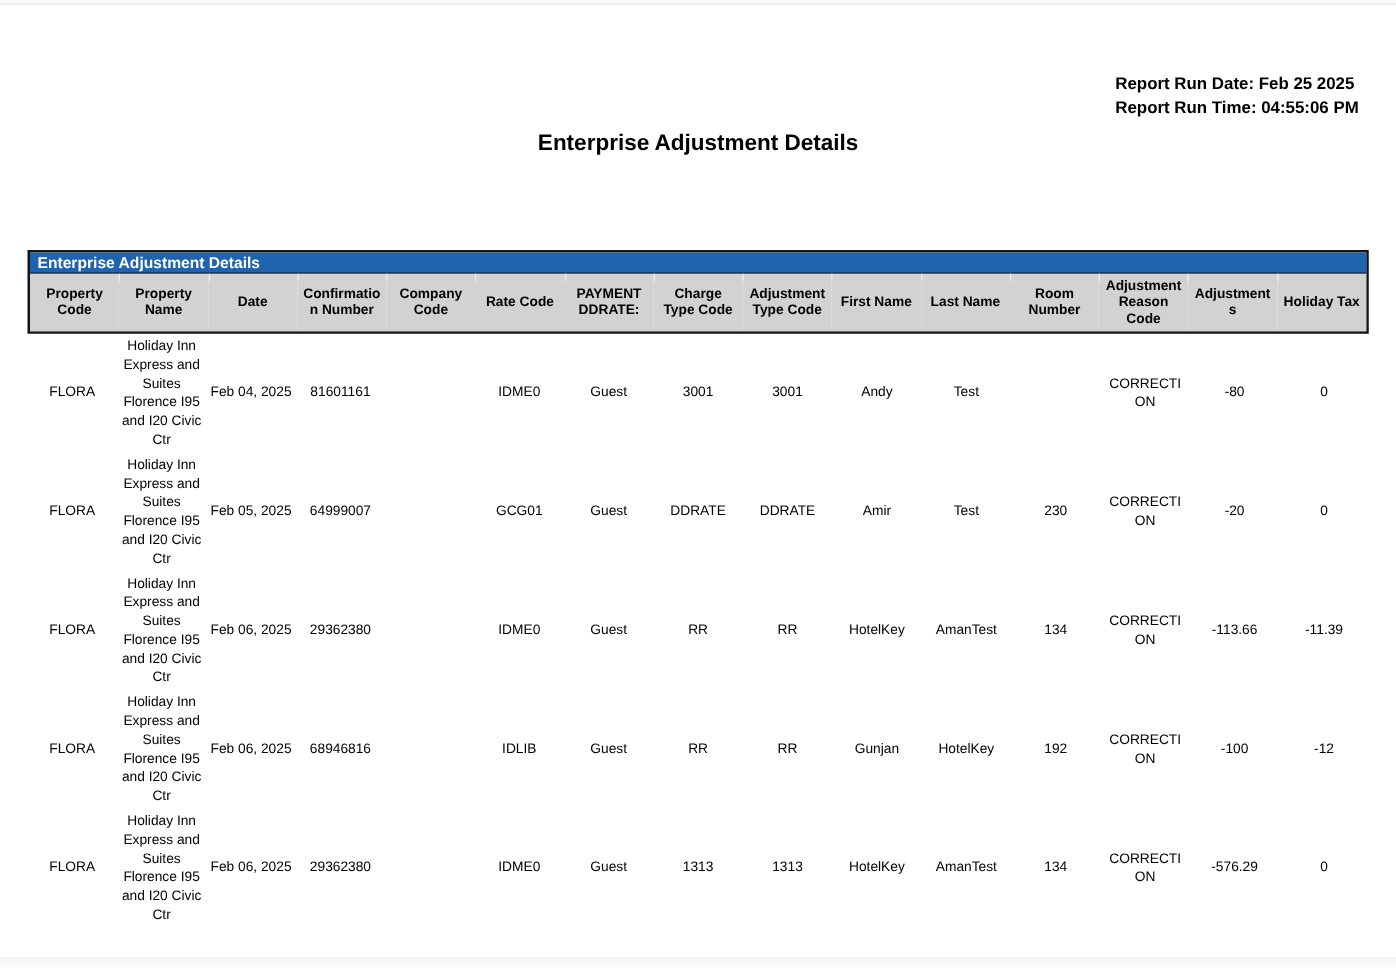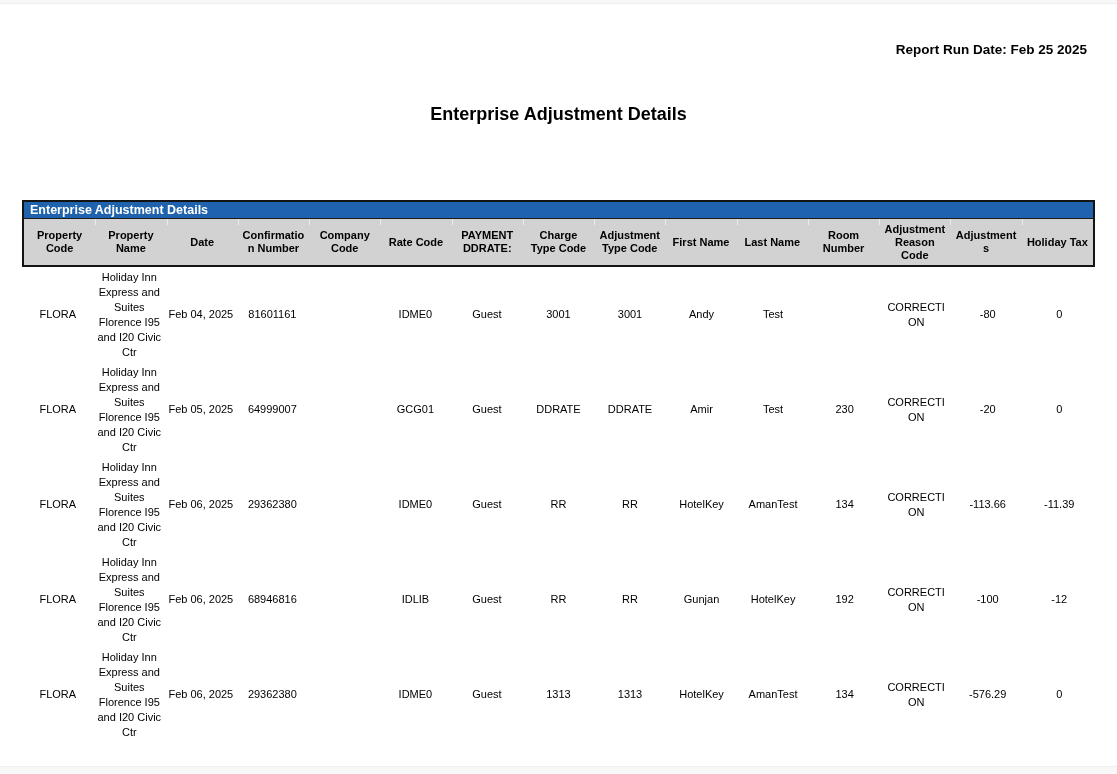--- a/index.html
+++ b/index.html
@@ -13,21 +13,21 @@
   }
   .edge-strip-top {
     position: absolute; top: 0; left: 0; width: 100%; height: 4px;
     background: #f7f7f7; border-bottom: 1px solid #efefef;
   }
   .edge-strip-bottom {
     position: absolute; bottom: 0; left: 0; width: 100%; height: 8px;
     background: #f8f8f8; border-top: 1px solid #f0f0f0;
   }
   .report-meta {
-    position: absolute; top: 40px; right: 30px;
+    position: absolute; top: 57px; right: 30px;
     text-align: left; font-weight: bold;
     font-size: 13.5px; line-height: 19px;
   }
   .page-title {
     position: absolute; top: 104px; left: 0; width: 100%;
     text-align: center; font-weight: bold; font-size: 18px;
   }
   .report-table-wrap {
     position: absolute; top: 200px; left: 22px; width: 1073px;
   }
@@ -76,20 +76,21 @@
     overflow-wrap: break-word;
   }
 </style>
 </head>
 <body>
 
 <div class="edge-strip-top"></div>
 
 <div class="report-meta">
   <div>Report Run Date: Feb 25 2025</div>
+  <div>Report Run Time: 04:55:06 PM</div>
 </div>
 
 <div class="page-title">Enterprise Adjustment Details</div>
 
 <div class="report-table-wrap">
   <div class="header-block">
     <div class="section-bar">
       <span>Enterprise Adjustment Details</span>
     </div>
     <table class="hdr">

